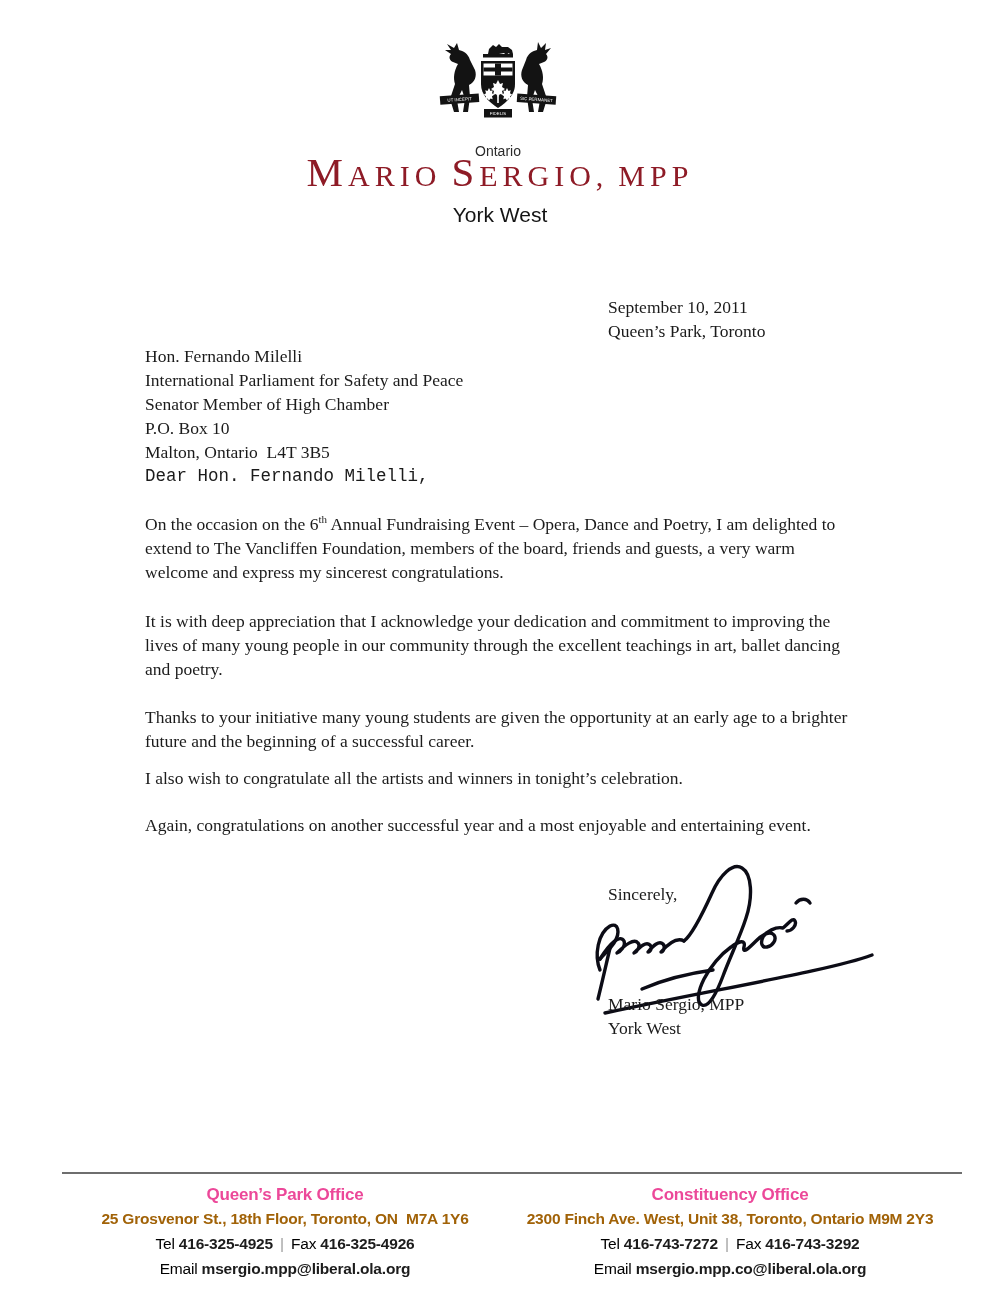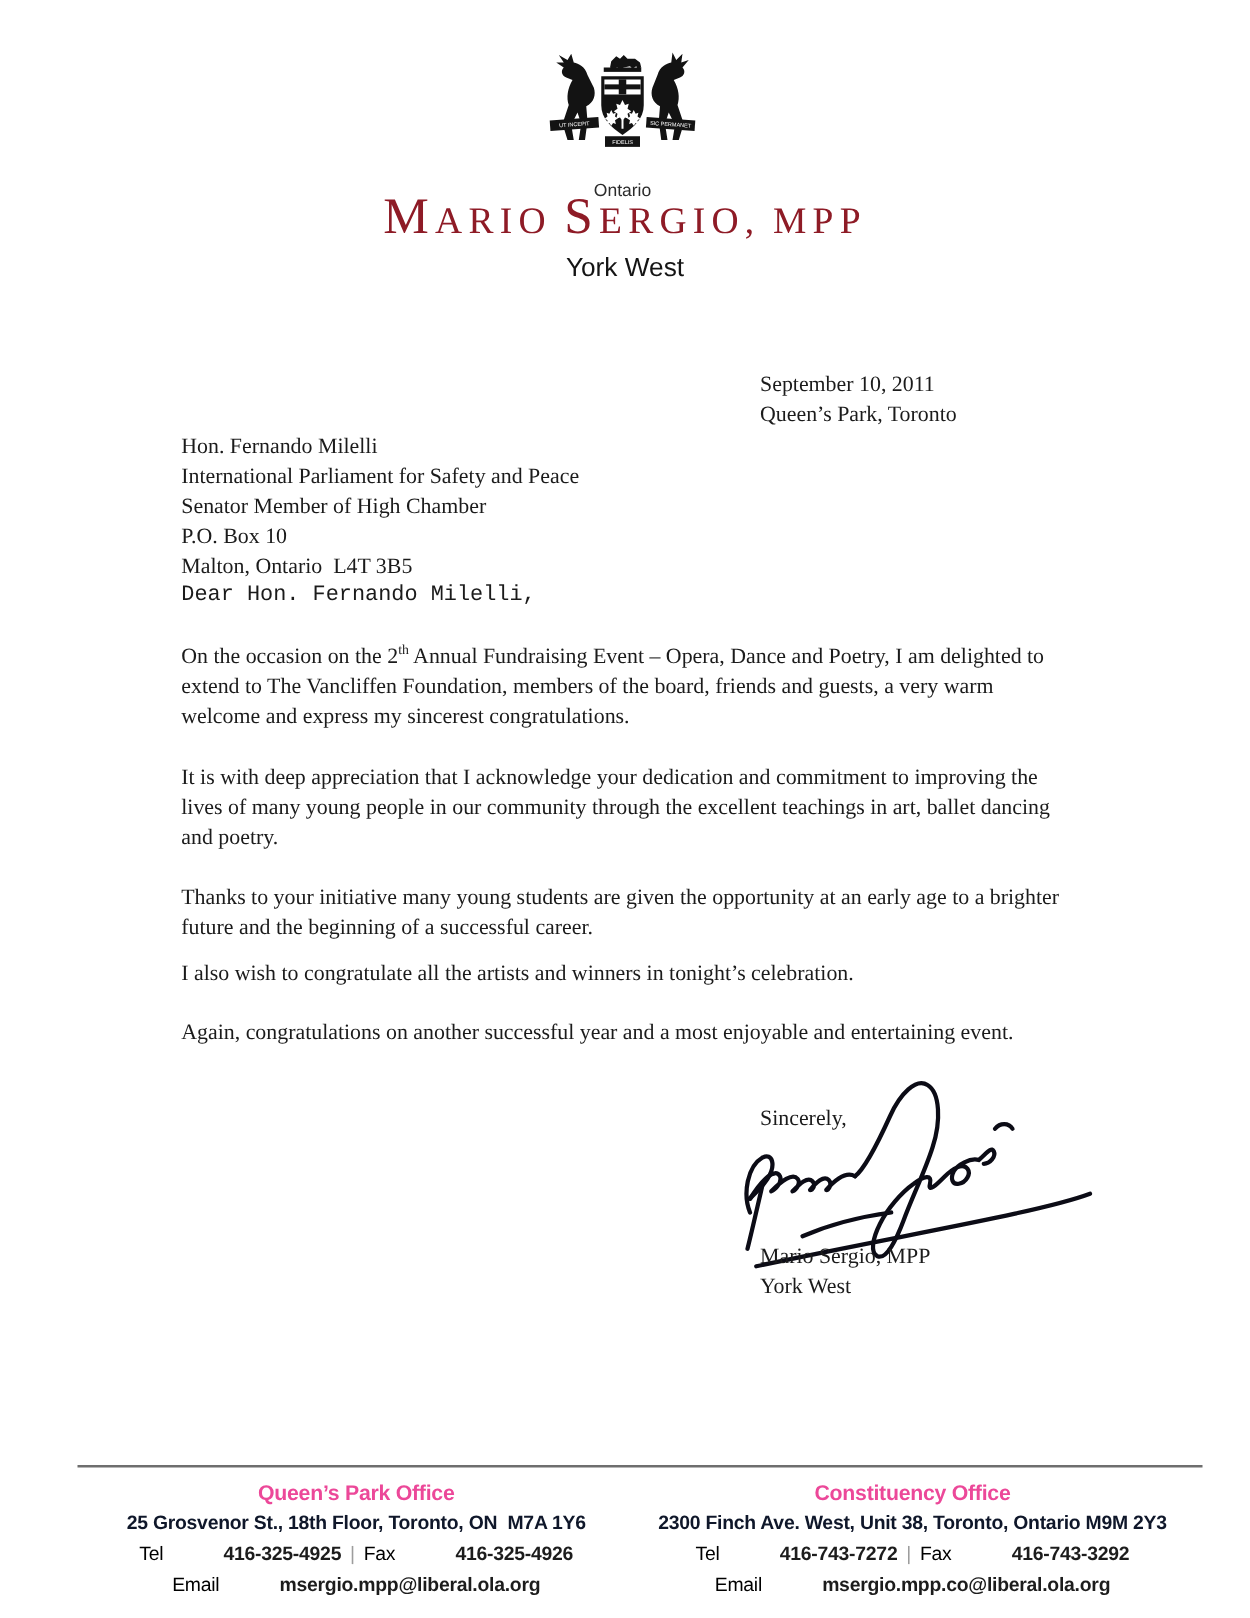--- a/index.html
+++ b/index.html
@@ -66,25 +66,25 @@
   }
   .footer-col{
     position:absolute;top:1183px;
     font-family:"Liberation Sans", sans-serif;
     text-align:center;
     letter-spacing:-0.2px;
   }
   .footer-left{left:60px;width:450px;}
   .footer-right{left:505px;width:450px;}
   .f-title{font-size:17px;font-weight:700;color:#ec4899;line-height:23px;}
-  .f-addr{font-size:15.5px;font-weight:700;color:#0f172a;line-height:25px;white-space:pre;}
+  .f-addr{font-size:15.5px;font-weight:700;color:#a16207;line-height:25px;white-space:pre;}
   .f-line{font-size:15.5px;line-height:25px;color:#1c1c1c;}
   .f-label{color:#000000;font-weight:400;}
   .f-sep{color:#9d9d9d;font-weight:400;padding:0 3px;}
-  .f-val{font-weight:700;color:#1c1c1c;margin-left:44px;}
+  .f-val{font-weight:700;color:#1c1c1c;}
 </style>
 </head>
 <body>
 
 <div class="page">
 
   <div class="coa-wrap">
     <svg width="122" height="92" viewBox="0 0 122 92">
 
       <path fill="#131313" d="M33,24 c-2,-7 -7,-9 -11,-10 l-2,-7 -3,5 -7,-4 4,6 -6,0 6,4 c-3,3 -1,7 2,8 l5,2 c-4,7 -5,14 -3,20 l-5,15 4,13 5,0 -2,-12 5,-10 3,9 -2,13 5,0 2,-15 -1,-12 c6,-3 8,-9 6,-15 z"></path>
@@ -132,21 +132,21 @@
   <div class="recipient serif">
     <div>Hon. Fernando Milelli</div>
     <div>International Parliament for Safety and Peace</div>
     <div>Senator Member of High Chamber</div>
     <div>P.O. Box 10</div>
     <div>Malton, Ontario  L4T 3B5</div>
   </div>
 
   <div class="salutation serif">Dear Hon. Fernando Milelli,</div>
 
-  <div class="para p1 serif"><span>On the occasion on the 2</span><sup>th</sup><span> Annual Fundraising Event – Opera, Dance and Poetry, I am delighted to extend to The Vancliffen Foundation, members of the board, friends and guests, a very warm welcome and express my sincerest congratulations.</span></div>
+  <div class="para p1 serif"><span>On the occasion on the 6</span><sup>th</sup><span> Annual Fundraising Event – Opera, Dance and Poetry, I am delighted to extend to The Vancliffen Foundation, members of the board, friends and guests, a very warm welcome and express my sincerest congratulations.</span></div>
   <div class="para p2 serif">It is with deep appreciation that I acknowledge your dedication and commitment to improving the lives of many young people in our community through the excellent teachings in art, ballet dancing and poetry.</div>
   <div class="para p3 serif">Thanks to your initiative many young students are given the opportunity at an early age to a brighter future and the beginning of a successful career.</div>
   <div class="para p5 serif">Again, congratulations on another successful year and a most enjoyable and entertaining event.</div>
   <div class="para p4 serif">I also wish to congratulate all the artists and winners in tonight’s celebration.</div>
 
   <div class="valediction serif">Sincerely,</div>
 
   <svg class="signature-svg" width="310" height="170" viewBox="0 0 310 170">
     <g fill="none" stroke="#0c0c16" stroke-width="3.4" stroke-linecap="round" stroke-linejoin="round">
 

